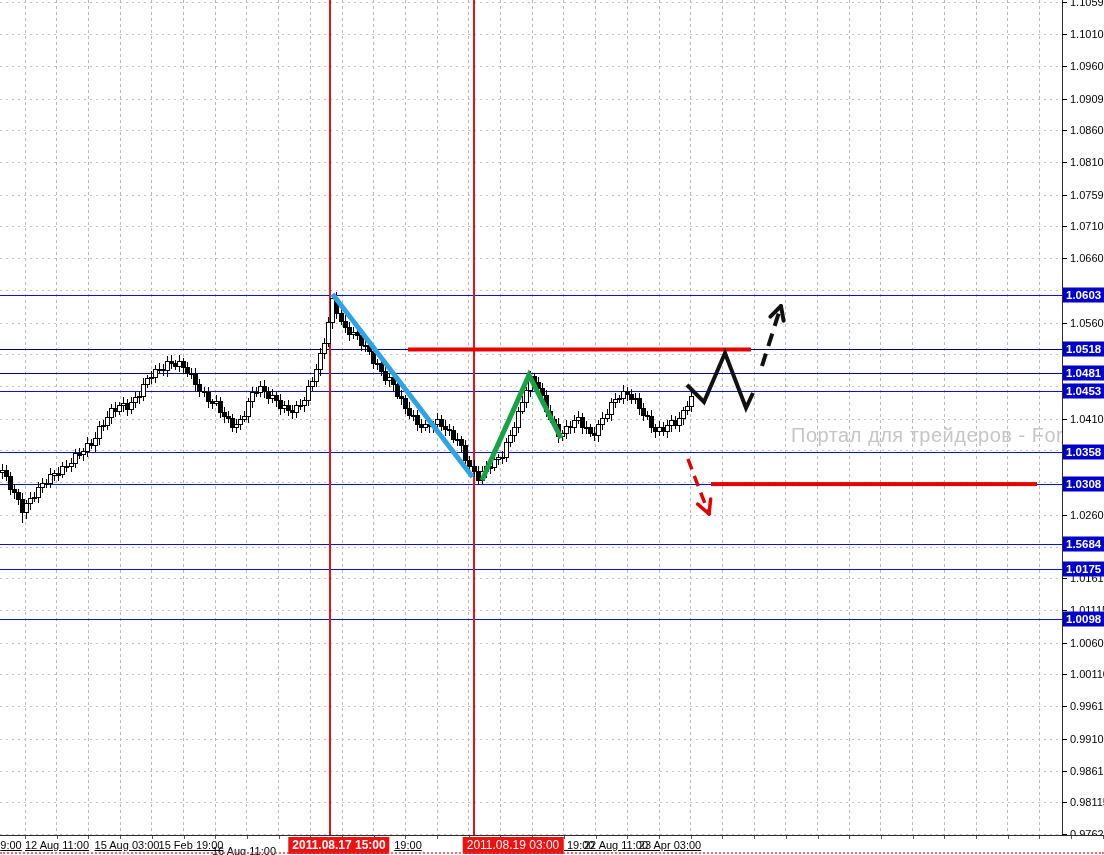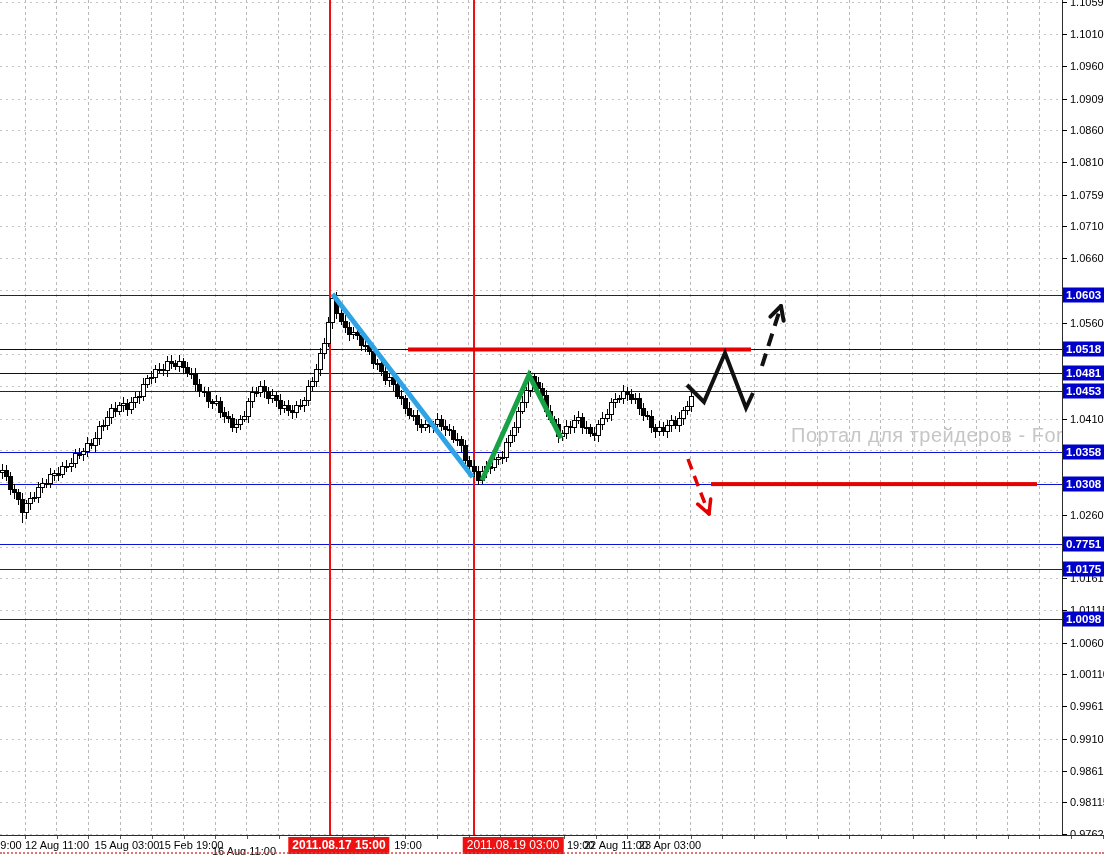--- a/index.html
+++ b/index.html
@@ -10,21 +10,21 @@
              font-size:20px;letter-spacing:.5px;white-space:nowrap;pointer-events:none;}
   .price-axis{position:absolute;left:1062px;top:0;width:42px;height:835px;background:#fff;
               border-left:1px solid #2b2b2b;z-index:3;}
   .price-tick{position:absolute;left:7px;transform:translateY(-50%);font-size:11px;color:#000;white-space:nowrap;}
   .price-tickmark{position:absolute;left:-1px;width:5px;height:1px;background:#000;}
   .price-tag{position:absolute;left:0px;width:42px;height:15px;line-height:15px;
              transform:translateY(-50%);background:#0000cc;color:#fff;font-size:11.5px;
              font-weight:bold;padding-left:3px;box-sizing:border-box;white-space:nowrap;}
   .time-axis{position:absolute;left:0;top:835px;width:1104px;height:20px;background:#fff;
              border-top:1px solid #2b2b2b;z-index:3;}
-  .time-label{position:absolute;top:3px;transform:translateX(-50%);font-size:11px;color:#000;white-space:nowrap;}
+  .time-label{position:absolute;top:3px;transform:translateX(-50%);font-size:11px;color:#000;white-space:nowrap;text-decoration:underline;}
   .time-tickmark{position:absolute;top:0;width:1px;height:3px;background:#555;}
   .time-tag{position:absolute;top:1px;transform:translateX(-50%);background:#ee1111;color:#fff;
             font-size:12px;padding:1px 4px 2px 4px;white-space:nowrap;}
   .bottom-strip{position:absolute;left:0;top:852px;width:1104px;height:0;
                 border-top:2px dotted rgba(214,70,70,.75);z-index:4;}
 </style>
 </head>
 <body>
 
 <div class="screen">
@@ -517,21 +517,21 @@
       <div class="price-tickmark" style="top: 802px;"></div>
       <div class="price-tick" style="top: 802.372px;">0.98115</div>
       <div class="price-tickmark" style="top: 834px;"></div>
       <div class="price-tick" style="top: 834.103px;">0.97620</div>
       <div class="price-tag" style="top: 295px;">1.0603</div>
       <div class="price-tag" style="top: 349.487px;">1.0518</div>
       <div class="price-tag" style="top: 373.205px;">1.0481</div>
       <div class="price-tag" style="top: 391.154px;">1.0453</div>
       <div class="price-tag" style="top: 452.051px;">1.0358</div>
       <div class="price-tag" style="top: 484.103px;">1.0308</div>
-      <div class="price-tag" style="top: 544.359px;">0.7751</div>
+      <div class="price-tag" style="top: 544.359px;">1.5684</div>
       <div class="price-tag" style="top: 569.359px;">1.0175</div>
       <div class="price-tag" style="top: 618.718px;">1.0098</div>
     </div>
   <div class="time-axis" id="time-axis">
       <div class="time-tickmark" style="left: 25px;"></div>
       <div class="time-tickmark" style="left: 57px;"></div>
       <div class="time-tickmark" style="left: 88px;"></div>
       <div class="time-tickmark" style="left: 120px;"></div>
       <div class="time-tickmark" style="left: 152px;"></div>
       <div class="time-tickmark" style="left: 184px;"></div>

